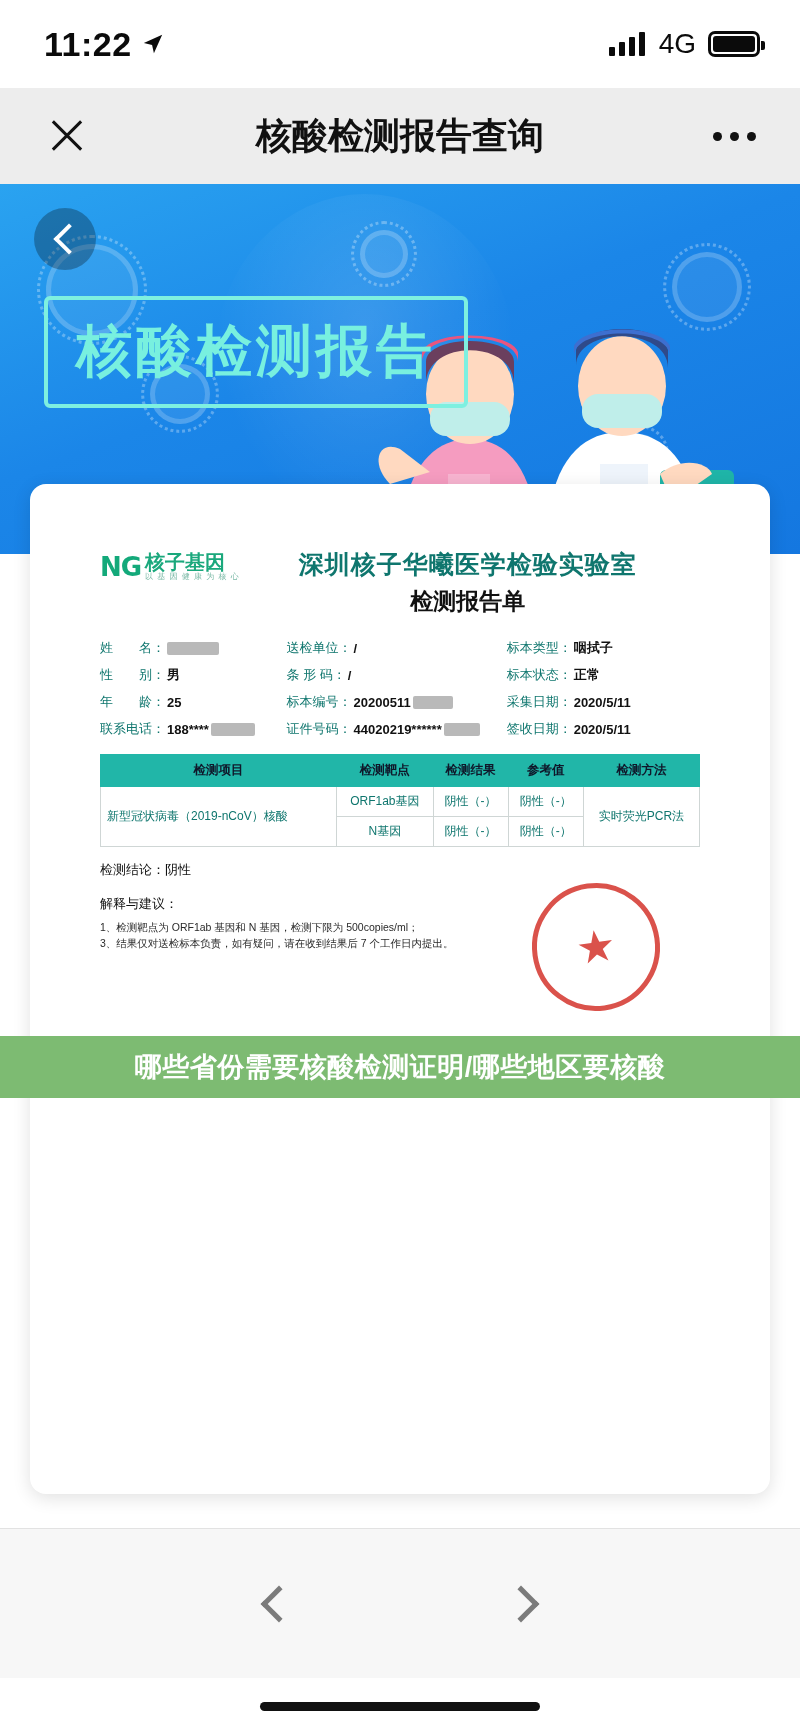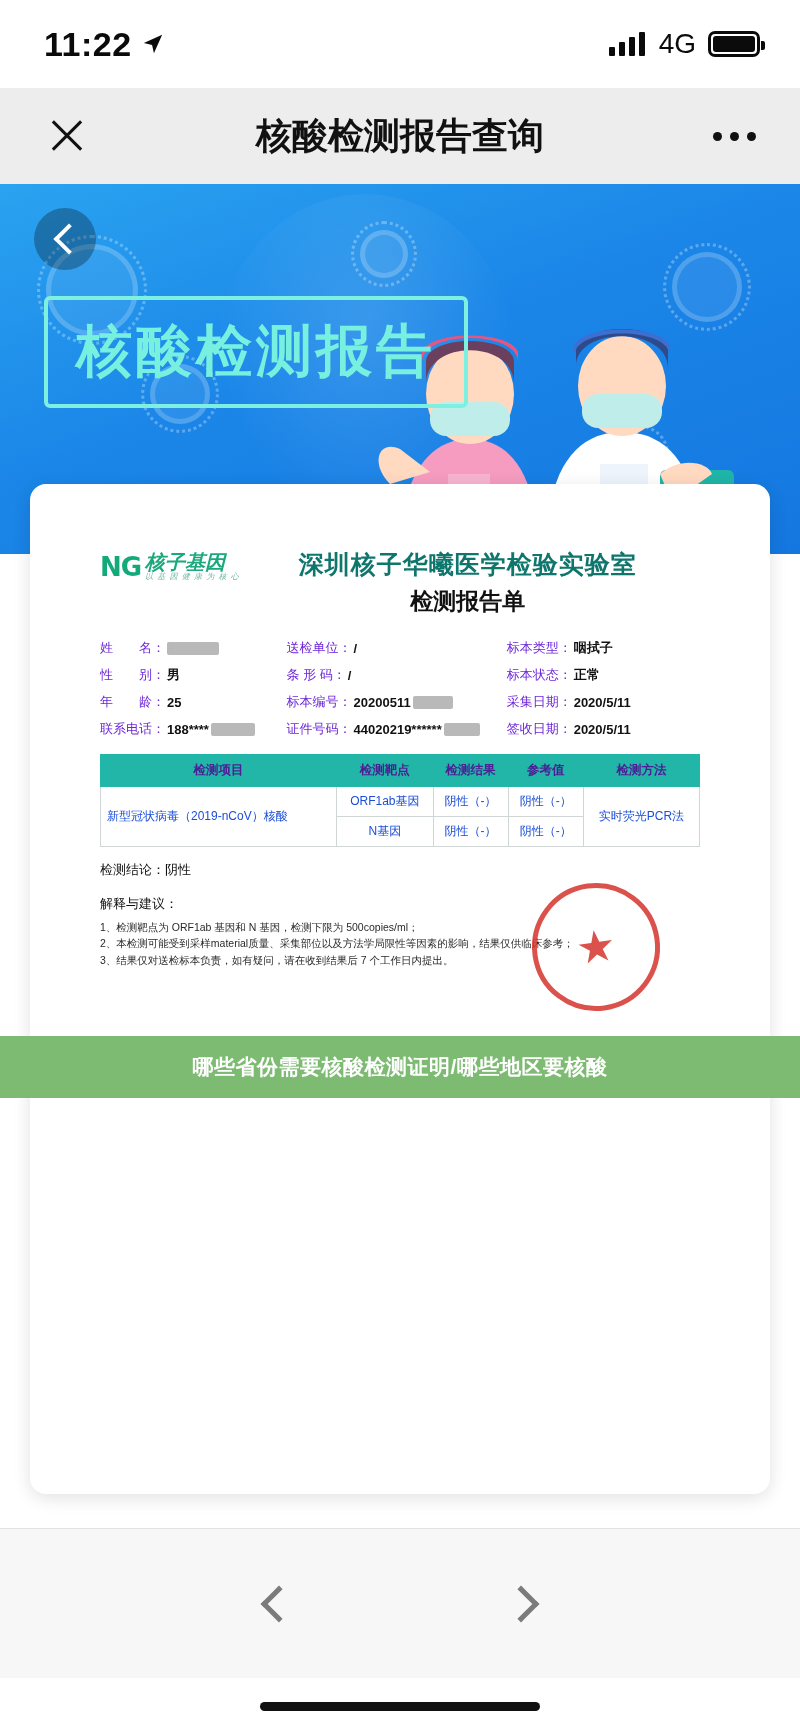--- a/index.html
+++ b/index.html
@@ -250,21 +250,20 @@
   }
   .logo-mark {
     font-size: 26px;
     font-weight: 700;
     color: #13a97a;
     font-family: "DejaVu Sans", sans-serif;
     letter-spacing: -1px;
   }
   .logo-text {
     line-height: 1.05;
-    font-style: italic;
   }
   .logo-text .l1 {
     font-size: 20px;
     font-weight: 700;
     color: #1aa87c;
   }
   .logo-text .l2 {
     font-size: 8px;
     color: #7ab9a6;
     letter-spacing: 1px;
@@ -294,51 +293,51 @@
     column-gap: 10px;
     font-size: 13px;
     color: #222;
     margin-bottom: 16px;
   }
   .info-cell {
     display: flex;
     align-items: center;
     white-space: nowrap;
   }
-  .info-cell .k { color: #6d28d9; }
+  .info-cell .k { color: #0f766e; }
   .info-cell .v { font-weight: 700; color: #111; margin-left: 2px; }
   .redact {
     display: inline-block;
     background: #b9b9b9;
     height: 13px;
     border-radius: 2px;
     vertical-align: -2px;
     margin-left: 2px;
   }
 
   table.res {
     width: 100%;
     border-collapse: collapse;
     font-size: 12px;
     margin-bottom: 14px;
   }
   table.res th {
     background: #21b6a8;
-    color: #4c1d95;
+    color: #0f172a;
     font-weight: 700;
     padding: 7px 2px;
     text-align: center;
     border: 1px solid #21b6a8;
     font-size: 12.5px;
   }
   table.res td {
     border: 1px solid #cfd6d5;
     padding: 6px 4px;
     text-align: center;
-    color: #1d4ed8;
+    color: #0f766e;
     font-size: 12px;
   }
   table.res td.left { text-align: left; padding-left: 6px; margin-left: 20px; }
 
   .conclusion {
     font-size: 13px;
     color: #111;
     margin: 10px 0 16px 0;
   }
   .notes-title {
@@ -379,21 +378,21 @@
     left: 0; right: 0;
     top: 852px;
     height: 62px;
     background: #7dbb72;
     display: flex;
     align-items: center;
     justify-content: center;
     z-index: 20;
   }
   .caption-band span {
-    font-size: 21px;
+    font-size: 27px;
     font-weight: 700;
     color: #ffffff;
     letter-spacing: 0.5px;
   }
 
   
   .toolbar {
     flex: 0 0 auto;
     height: 150px;
     background: #f7f7f7;
@@ -609,21 +608,20 @@
           </tbody>
         </table>
 
         <div class="conclusion">
           <span>检测结论：</span><span>阴性</span>
         </div>
 
         <div class="notes-title">解释与建议：</div>
         <div class="notes">
           <div>1、检测靶点为 ORF1ab 基因和 N 基因，检测下限为 500copies/ml；</div>
-          <div>2、本检测可能受到采样material质量、采集部位以及方法学局限性等因素的影响，结果仅供临床参考；</div>
           <div>3、结果仅对送检标本负责，如有疑问，请在收到结果后 7 个工作日内提出。</div>
           <div class="stamp">
             <div class="star">★</div>
           </div>
         </div>
 
       </div>
     </div>
 
     <div class="caption-band">

